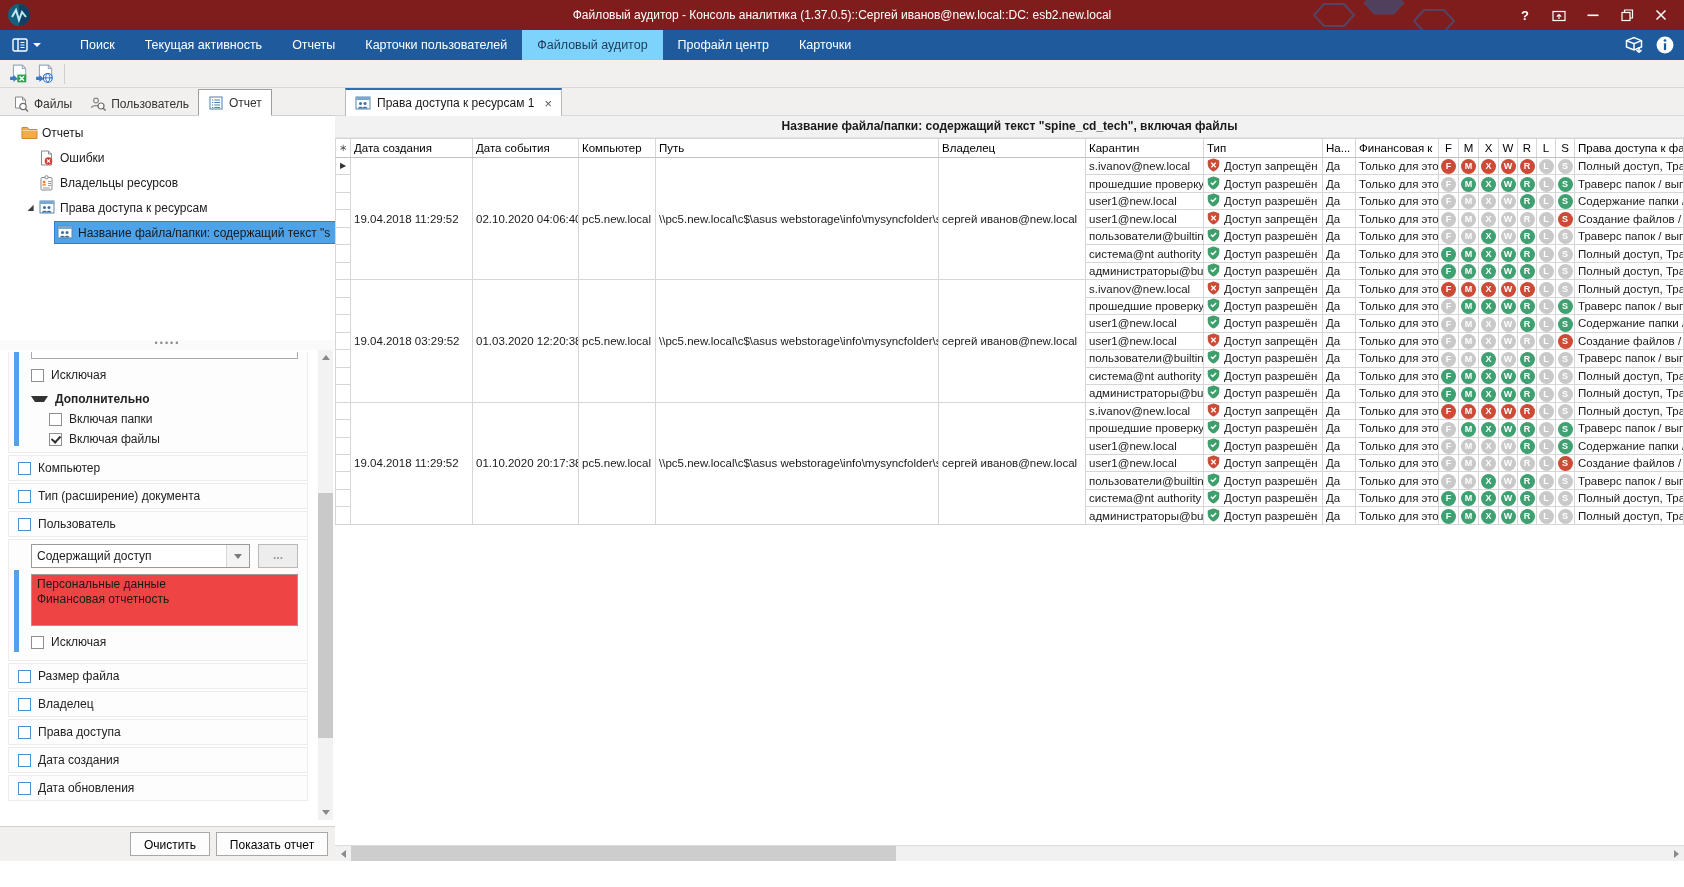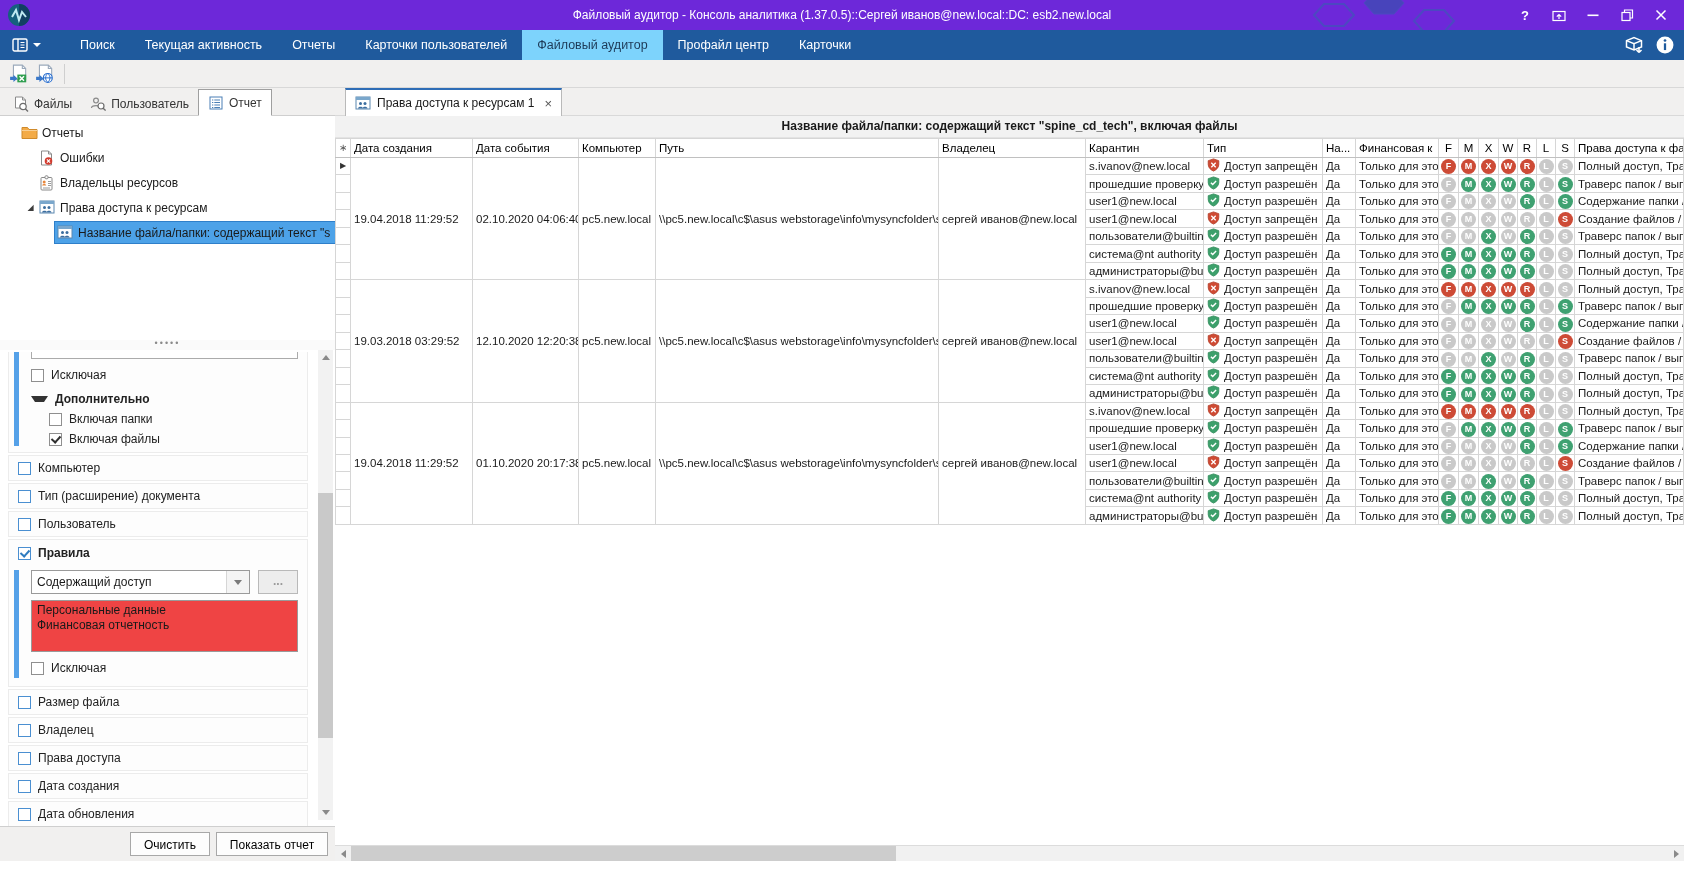--- a/index.html
+++ b/index.html
@@ -1,20 +1,20 @@
 <!DOCTYPE html>
 <html><head>
 <meta charset="utf-8">
 <style>
   html,body{margin:0;padding:0;background:#dcdcdc;}
   .app{position:relative;width:1684px;height:887px;background:#fff;overflow:hidden;
        font-family:"Liberation Sans",sans-serif;font-size:12px;color:#1a1a1a;}
 
   
-  .titlebar{position:absolute;left:0;top:0;width:1684px;height:30px;background:#6d28d9;}
+  .titlebar{position:absolute;left:0;top:0;width:1684px;height:30px;background:#7f1d1d;}
   .titlebar .hexes{position:absolute;right:120px;top:0;opacity:.5;}
   .app-logo{position:absolute;left:7px;top:3px;width:24px;height:24px;}
   .win-title{position:absolute;left:0;right:0;top:0;height:30px;line-height:30px;text-align:center;
              color:#fff;font-size:12px;}
   .win-controls{position:absolute;right:6px;top:0;height:30px;display:flex;align-items:center;}
   .win-btn{width:34px;height:30px;display:flex;align-items:center;justify-content:center;color:#fff;
            font-size:13px;font-weight:bold;cursor:default;}
   .win-btn svg{display:block;}
 
   
@@ -363,24 +363,20 @@
         </div>
         <div class="fbox plain">
           <span class="cb blue"></span>
           <span class="flabel">Тип (расширение) документа</span>
         </div>
         <div class="fbox plain">
           <span class="cb blue"></span>
           <span class="flabel">Пользователь</span>
         </div>
         <div class="fbox" style="padding: 0px 9px 8px;">
-          <div class="frow" style="height: 26px;">
-            <span class="cb blue checked"></span>
-            <span class="flabel bold">Правила</span>
-          </div>
           <span class="bluebar" style="top: 30px; bottom: 8px;"></span>
           <div style="display: flex; gap: 8px; margin: 4px 0px 6px 13px;">
             <div class="combo" style="flex: 1 1 0%;">
               <span class="val">Содержащий доступ</span>
               <span class="drop">
                 <span class="chev-down"></span>
               </span>
             </div>
             <div class="more-btn">...</div>
           </div>
@@ -615,22 +611,22 @@
               <td class="c-badge"><span class="circle c-green">M</span></td>
               <td class="c-badge"><span class="circle c-green">X</span></td>
               <td class="c-badge"><span class="circle c-green">W</span></td>
               <td class="c-badge"><span class="circle c-green">R</span></td>
               <td class="c-badge"><span class="circle c-gray">L</span></td>
               <td class="c-badge"><span class="circle c-gray">S</span></td>
               <td>Полный доступ, Траверс папок</td>
             </tr>
             <tr>
               <td class="c-ind"></td>
-              <td class="merged" rowspan="7">19.03.2018 03:29:52</td>
-              <td class="merged" rowspan="7">12.10.2020 12:20:38</td>
+              <td class="merged" rowspan="7">19.04.2018 03:29:52</td>
+              <td class="merged" rowspan="7">01.03.2020 12:20:38</td>
               <td class="merged" rowspan="7">pc5.new.local</td>
               <td class="merged" rowspan="7">\\pc5.new.local\c$\asus webstorage\info\mysyncfolder\s</td>
               <td class="merged" rowspan="7">сергей иванов@new.local</td>
               <td>s.ivanov@new.local</td>
               <td class="type-cell"><span class="icon"><svg width="13" height="14" viewBox="0 0 16 17">
                     <path d="M8 1l6.5 2.2v4.6c0 3.8-2.8 6.6-6.5 8.2C4.3 14.4 1.5 11.6 1.5 7.8V3.2z" fill="#cf4a33" stroke="#b23c28"></path>
                     <path d="M5.3 5.8l5.4 5.4M10.7 5.8l-5.4 5.4" stroke="#fff" stroke-width="1.6"></path>
                   </svg></span><span>Доступ запрещён</span></td>
               <td>Да</td>
               <td>Только для этой</td>

